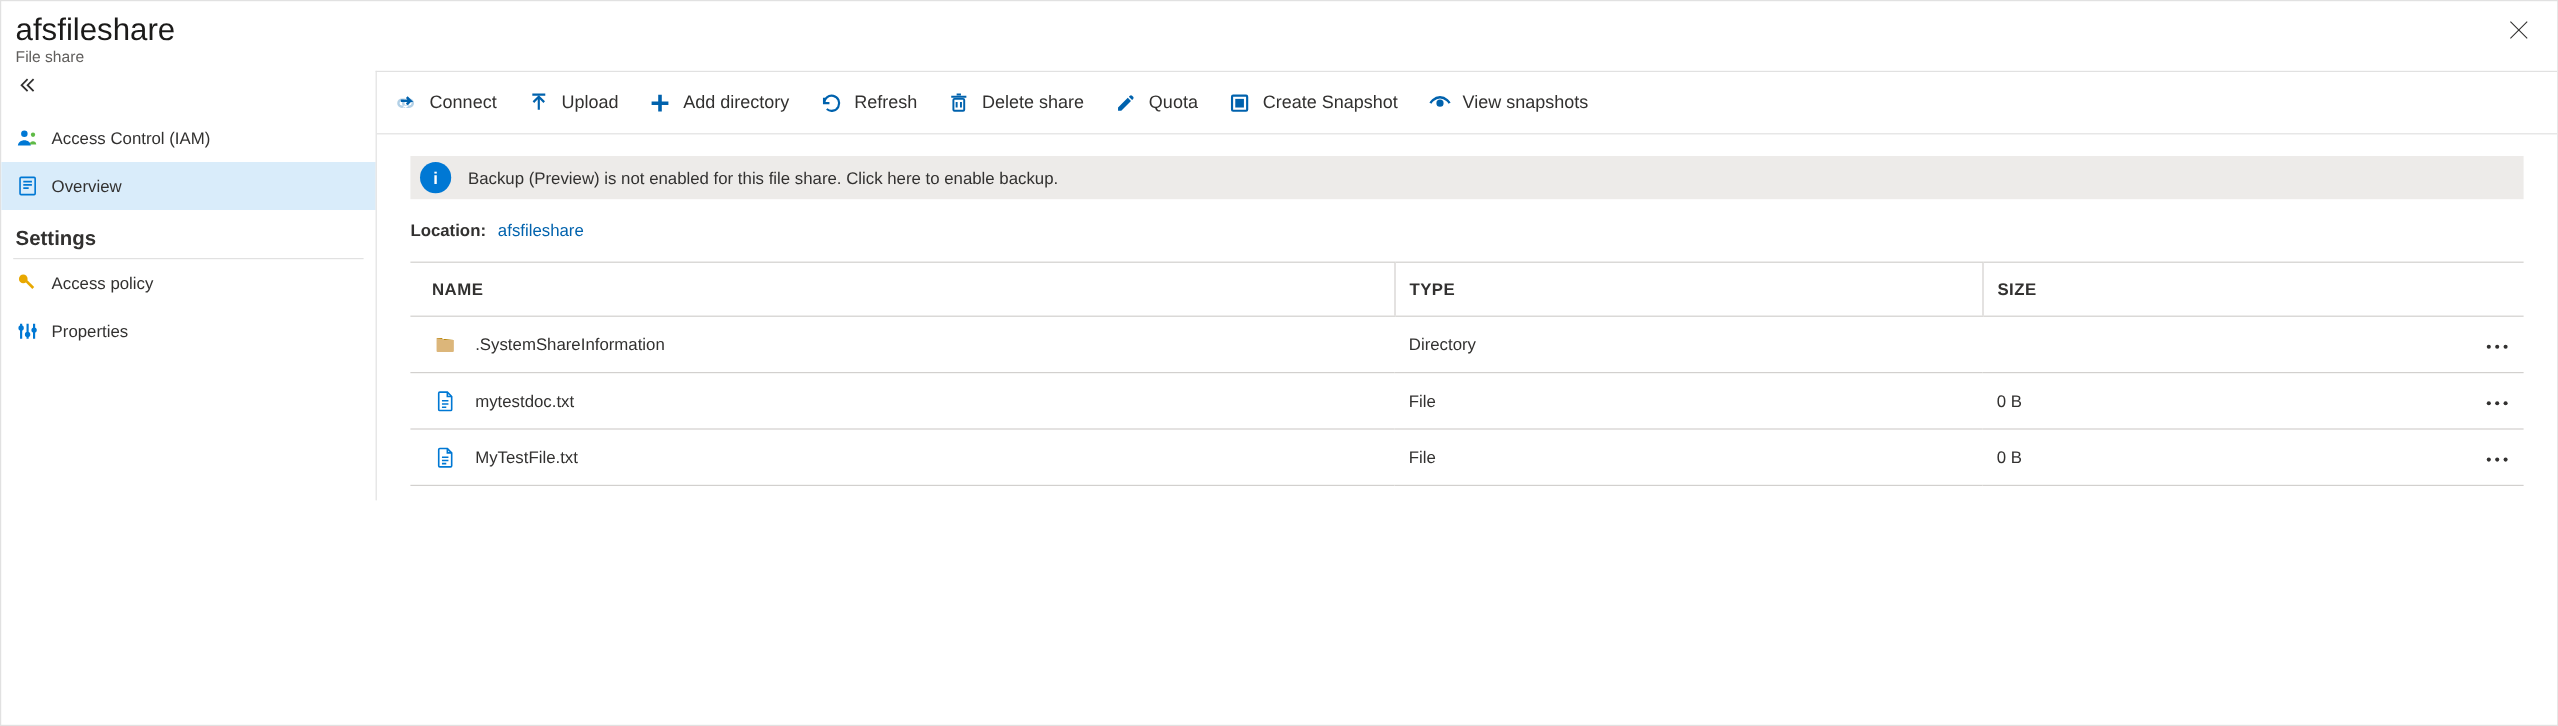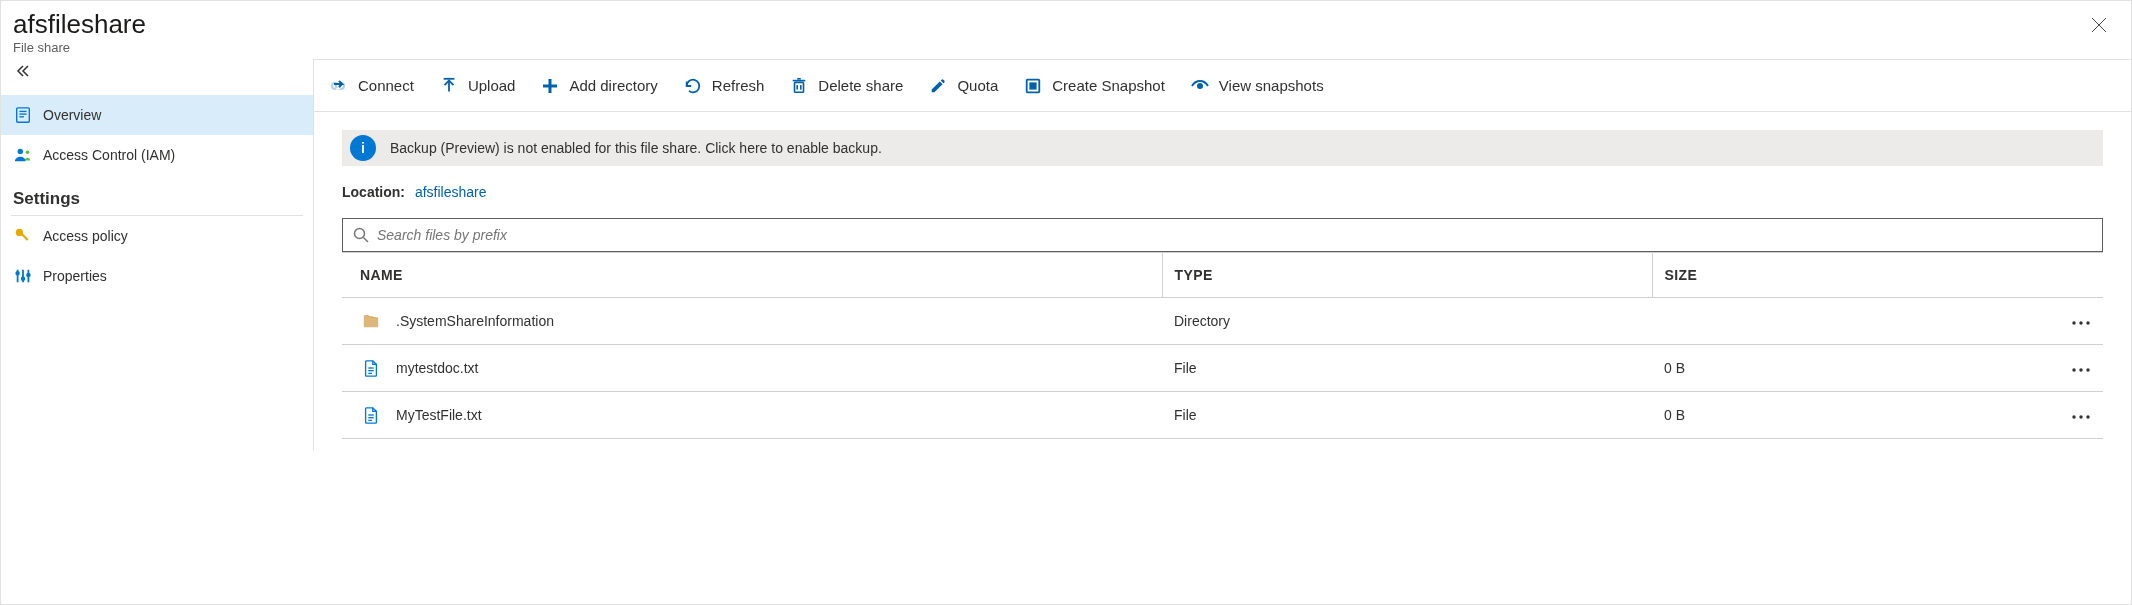--- a/index.html
+++ b/index.html
@@ -257,42 +257,42 @@
     <div class="sidebar-top">
       <div class="collapse-btn">
         <svg viewBox="0 0 16 16" fill="none" stroke="#323130" stroke-width="1.5">
             <polyline points="8 3 3 8 8 13"></polyline>
             <polyline points="13 3 8 8 13 13"></polyline>
           </svg>
       </div>
     </div>
 
     <div class="nav">
+      <div class="nav-item">
+        <span class="nav-icon">
+          <svg viewBox="0 0 20 20" width="18" height="18" fill="#0078d4">
+              <circle cx="7" cy="6" r="3"></circle>
+              <path d="M1 17c0-3 3-5 6-5s6 2 6 5"></path>
+              <circle cx="15" cy="7" r="2" fill="#5fba46"></circle>
+              <path d="M12 16c0-2 1.5-3 3-3s3 1 3 3" fill="#5fba46"></path>
+            </svg>
+        </span>
+        <span>Access Control (IAM)</span>
+      </div>
+
       <div class="nav-item active">
         <span class="nav-icon">
           <svg viewBox="0 0 20 20" width="18" height="18" fill="none" stroke="#0078d4" stroke-width="1.5">
               <rect x="3" y="2" width="14" height="16" rx="1"></rect>
               <line x1="6" y1="6" x2="14" y2="6"></line>
               <line x1="6" y1="9" x2="14" y2="9"></line>
               <line x1="6" y1="12" x2="11" y2="12"></line>
             </svg>
         </span>
         <span>Overview</span>
-      </div>
-
-      <div class="nav-item">
-        <span class="nav-icon">
-          <svg viewBox="0 0 20 20" width="18" height="18" fill="#0078d4">
-              <circle cx="7" cy="6" r="3"></circle>
-              <path d="M1 17c0-3 3-5 6-5s6 2 6 5"></path>
-              <circle cx="15" cy="7" r="2" fill="#5fba46"></circle>
-              <path d="M12 16c0-2 1.5-3 3-3s3 1 3 3" fill="#5fba46"></path>
-            </svg>
-        </span>
-        <span>Access Control (IAM)</span>
       </div>
 
       <div class="nav-group-label">Settings</div>
       <div class="nav-divider"></div>
 
       <div class="nav-item">
         <span class="nav-icon">
           <svg viewBox="0 0 20 20" width="18" height="18" fill="#e8a800">
               <circle cx="6" cy="6" r="4"></circle>
               <rect x="8" y="9" width="2.5" height="9" transform="rotate(-45 8 9)"></rect>
@@ -401,27 +401,20 @@
       <div class="info-bar">
         <span class="info-icon">i</span>
         <span class="info-text">Backup (Preview) is not enabled for this file share. Click here to enable backup.</span>
       </div>
 
       <div class="location-row">
         <b>Location:</b>
         <span class="location-link">afsfileshare</span>
       </div>
 
-      <div class="file-search">
-        <svg viewBox="0 0 16 16" fill="none" stroke="#767676" stroke-width="1.5">
-            <circle cx="6.5" cy="6.5" r="5"></circle>
-            <line x1="10.5" y1="10.5" x2="15" y2="15"></line>
-          </svg>
-        <input placeholder="Search files by prefix" style="">
-      </div>
 
       <table class="table">
         <thead>
           <tr>
             <th class="col-name">NAME</th>
             <th class="col-type">TYPE</th>
             <th class="col-size" colspan="2">SIZE</th>
           </tr>
         </thead>
         <tbody id="tbody">

